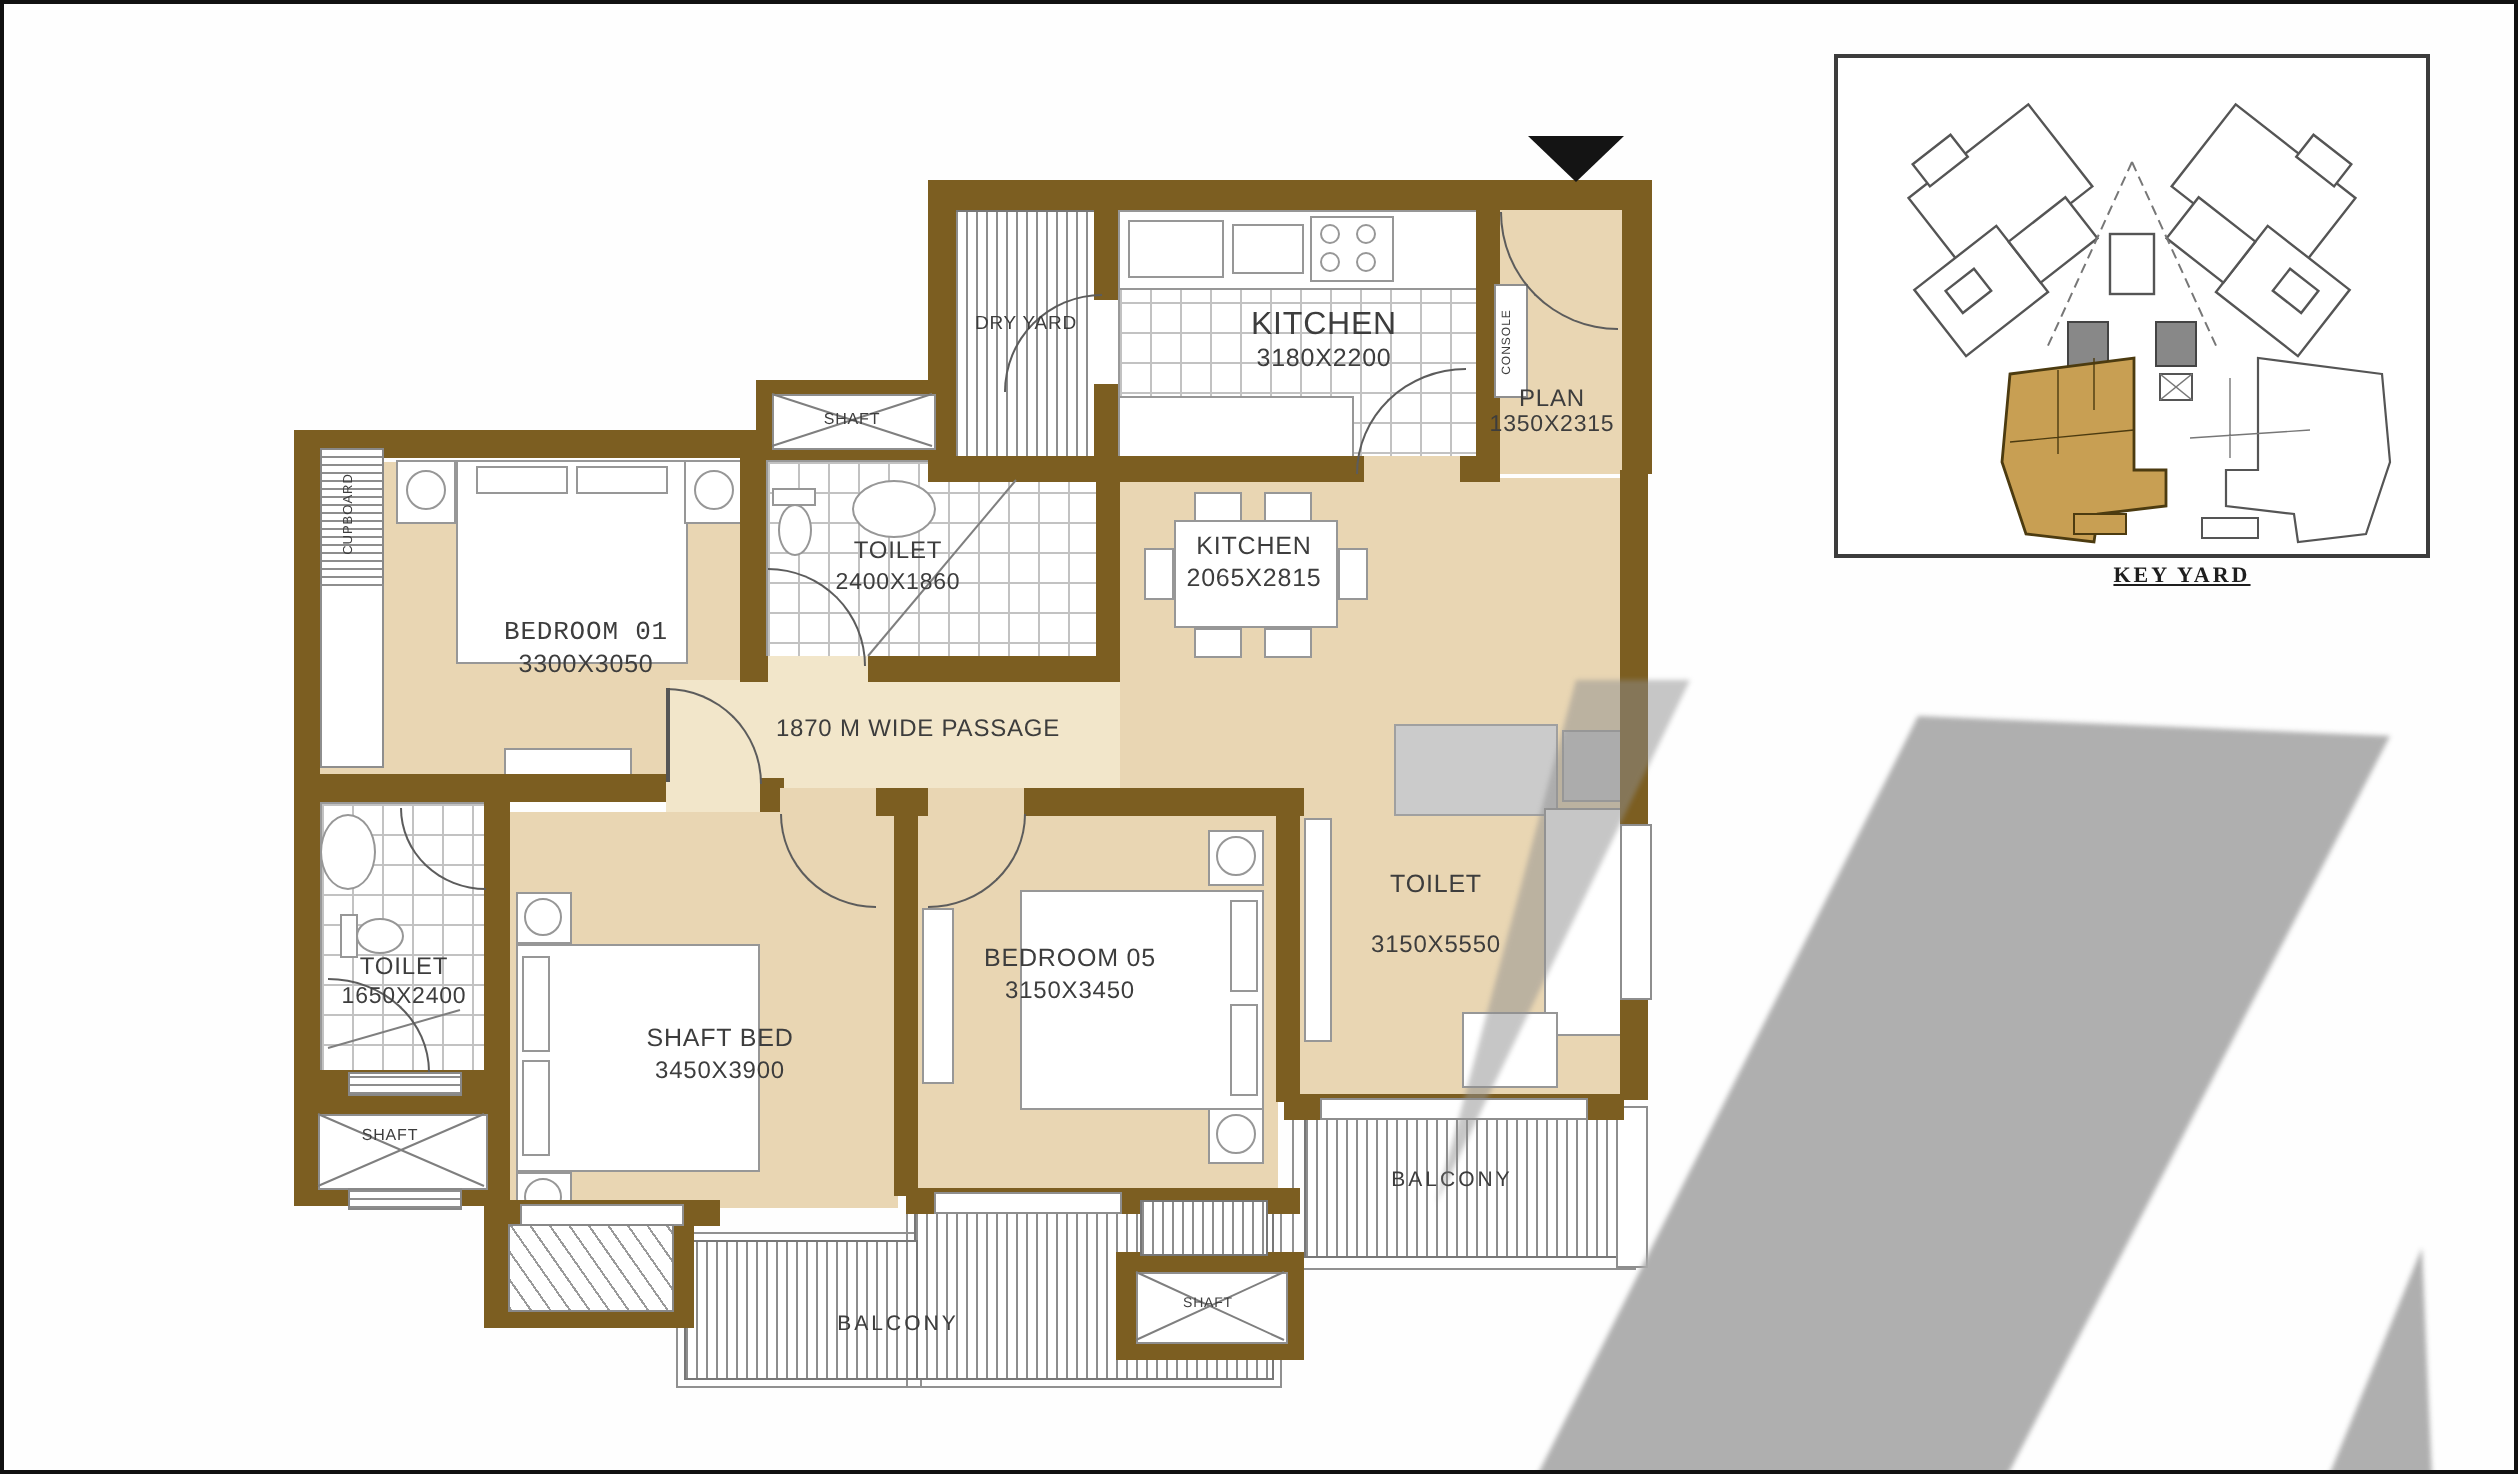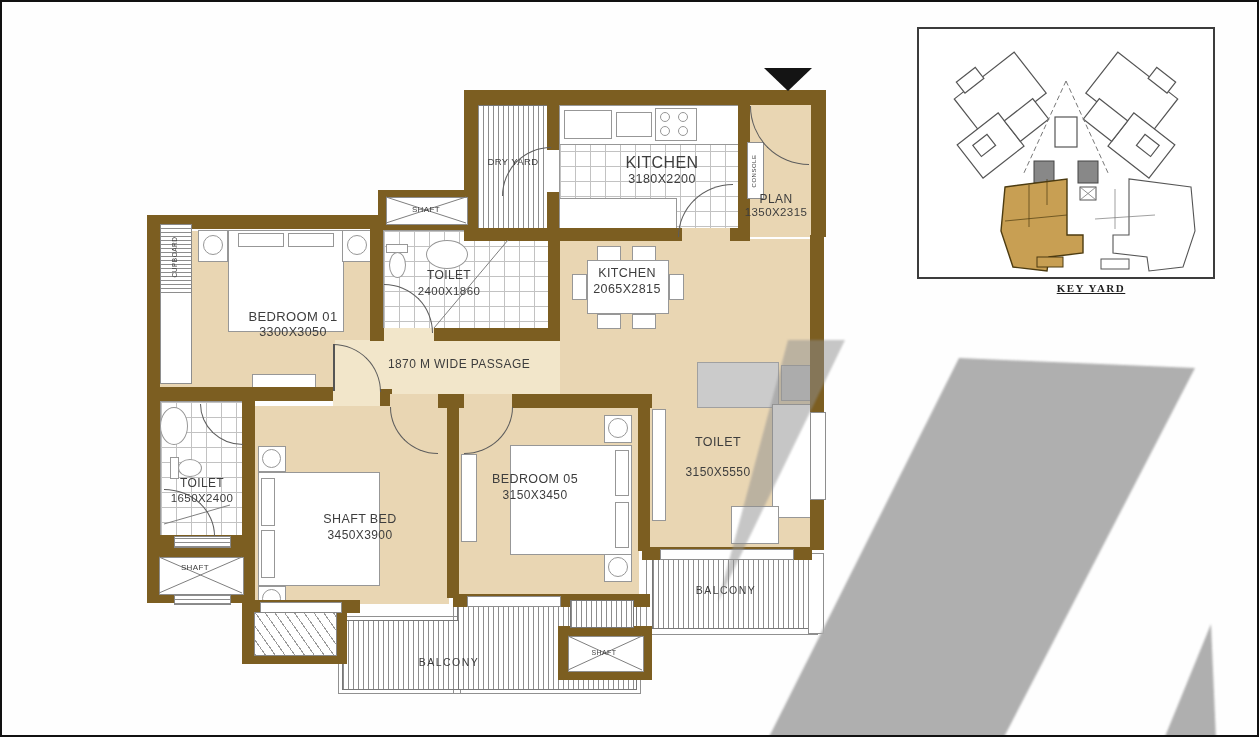--- a/index.html
+++ b/index.html
@@ -209,21 +209,21 @@
   <div class="lbl" style="left:511px;top:160px;font-size:9.5px;">DRY YARD</div>
   <div class="lbl" style="left:660px;top:161px;font-size:16px;">KITCHEN</div>
   <div class="lbl" style="left:660px;top:177px;font-size:12.5px;">3180X2200</div>
   <div class="lbl" style="left:774px;top:197px;font-size:12px;">PLAN</div>
   <div class="lbl" style="left:774px;top:211px;font-size:11.5px;">1350X2315</div>
   <div class="lbl" style="left:424px;top:208px;font-size:8px;">SHAFT</div>
   <div class="lbl" style="left:447px;top:273px;font-size:12px;">TOILET</div>
   <div class="lbl" style="left:447px;top:290px;font-size:11.5px;">2400X1860</div>
   <div class="lbl" style="left:625px;top:271px;font-size:12.5px;">KITCHEN</div>
   <div class="lbl" style="left:625px;top:287px;font-size:12.5px;">2065X2815</div>
-  <div class="lbl" style="left:291px;top:314px;font-size:13px;">BEDROOM 01</div>
+  <div class="lbl" style="left:291px;top:314px;font-size:13px;font-family:Liberation Mono, monospace;">BEDROOM 01</div>
   <div class="lbl" style="left:291px;top:330px;font-size:12.5px;">3300X3050</div>
   <div class="vlbl" style="left:173px;top:255px;font-size:6.5px;">CUPBOARD</div>
   <div class="vlbl" style="left:752px;top:169px;font-size:6px;">CONSOLE</div>
   <div class="lbl" style="left:457px;top:362px;font-size:12px;">1870 M WIDE PASSAGE</div>
   <div class="lbl" style="left:200px;top:481px;font-size:12px;">TOILET</div>
   <div class="lbl" style="left:200px;top:497px;font-size:11.5px;">1650X2400</div>
   <div class="lbl" style="left:358px;top:517px;font-size:12.5px;">SHAFT BED</div>
   <div class="lbl" style="left:358px;top:533px;font-size:12px;">3450X3900</div>
   <div class="lbl" style="left:533px;top:477px;font-size:12.5px;">BEDROOM 05</div>
   <div class="lbl" style="left:533px;top:493px;font-size:12px;">3150X3450</div>

